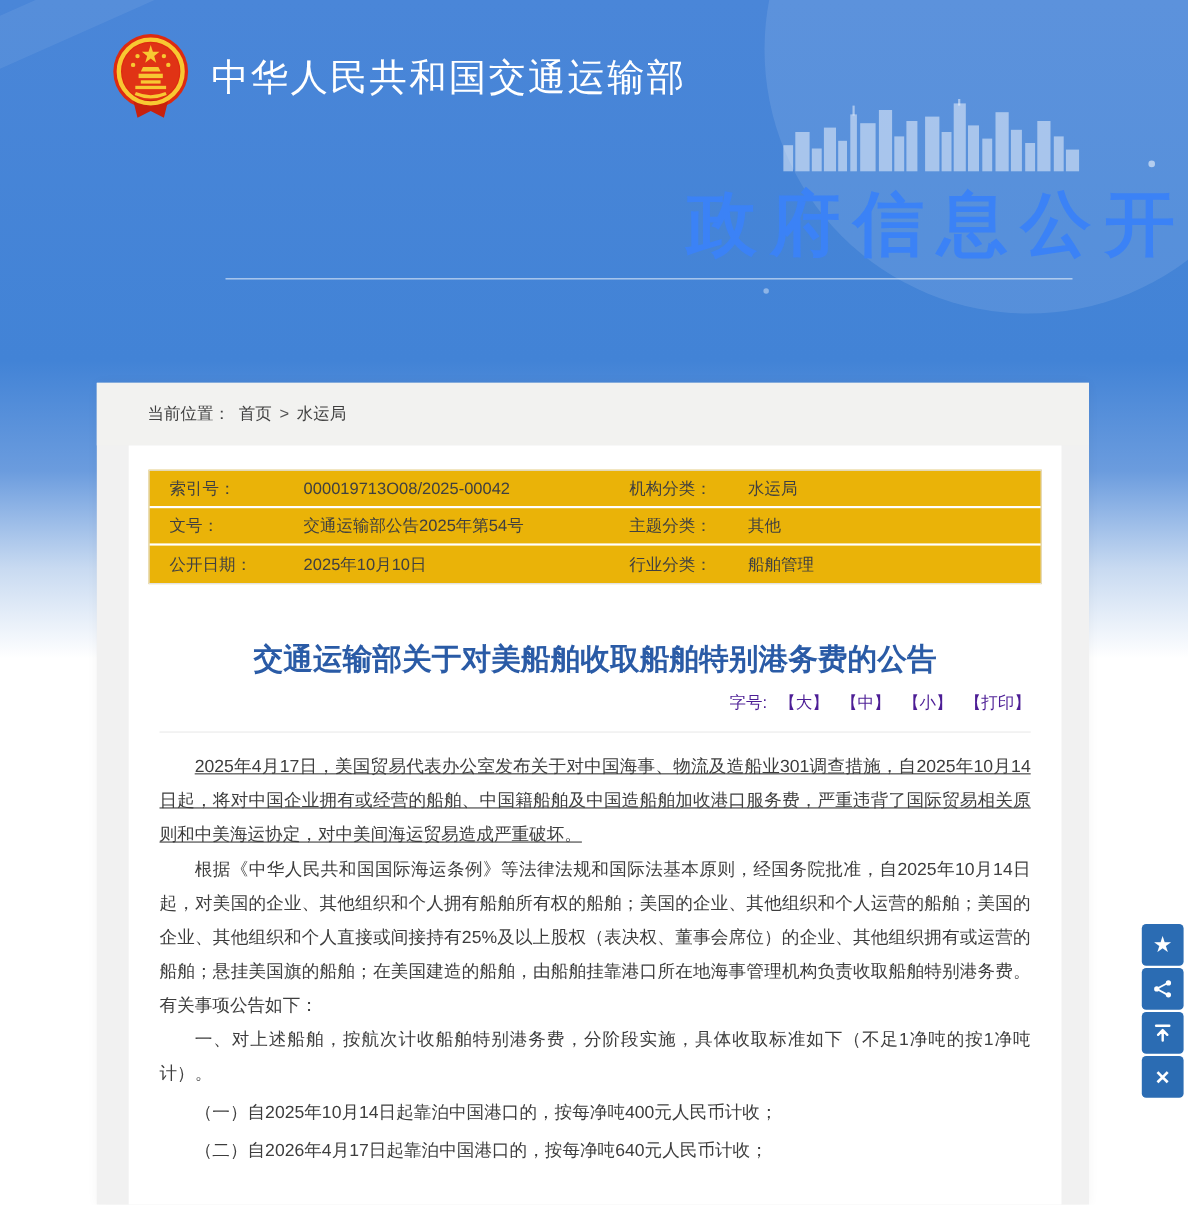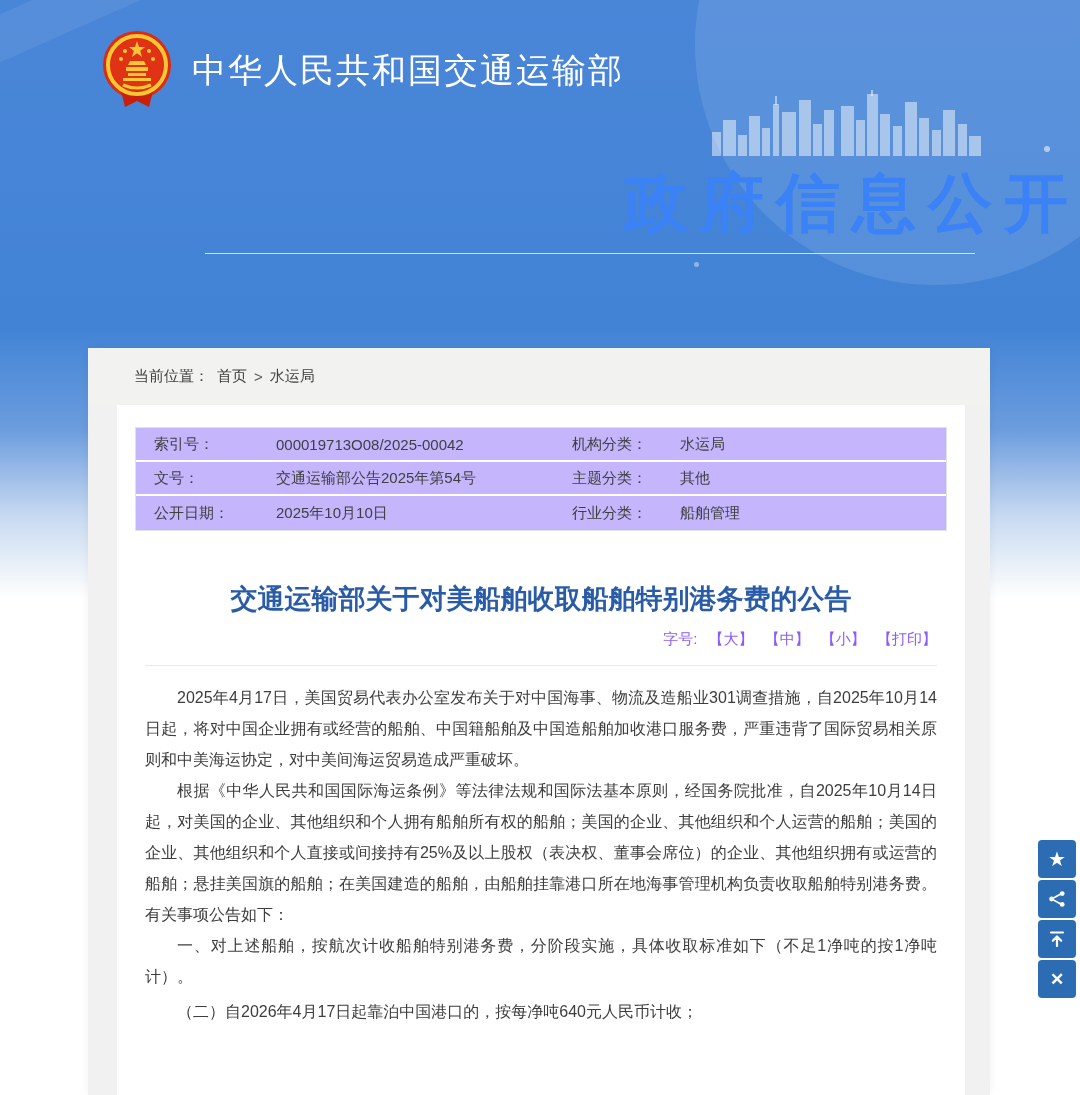--- a/index.html
+++ b/index.html
@@ -53,44 +53,44 @@
   .breadcrumb .bc-link { cursor:pointer; }
   .breadcrumb .bc-sep { margin:0 7px; color:#555; }
   .breadcrumb .bc-label { margin-right:8px; }
 
   .sheet {
     margin:0 25px 0 29px; background:#ffffff; height:690px;
     padding:22px 18px 0;
   }
 
   
-  .meta { border:1px solid #e2e2e2; background:#c4b5fd; }
+  .meta { border:1px solid #e2e2e2; background:#eab308; }
   .meta-row {
     display:grid; grid-template-columns:122px 296px 108px auto;
     align-items:center; height:34px; padding-left:18px;
     border-bottom:2px solid #ffffff; font-size:15px; color:#404040;
   }
   .meta-row:last-child { border-bottom:none; }
 
   
   .article { padding:0 10px; }
   .article-title {
     margin:50px 0 0; text-align:center; font-size:27px; font-weight:bold;
     color:#2a5ba6; line-height:36px;
   }
   .tools {
-    margin-top:13px; text-align:right; font-size:15px; color:#8b5cf6;
+    margin-top:13px; text-align:right; font-size:15px; color:#4c1d95;
     padding-bottom:16px; border-bottom:1px solid #e9e9e9;
   }
   .tools .ctrl { margin-left:7px; cursor:pointer; }
   .body-text p {
     margin:0; font-size:16px; line-height:31px; color:#3d3d3d;
     text-indent:2em; text-align:justify;
   }
-  .body-text p.first { margin-top:16px; }
+  .body-text p.first { margin-top:16px;text-decoration:underline; }
   .body-text p.li { margin-top:4px; }
 
   
   .float-toolbar { position:absolute; left:1038px; top:840px; width:38px; }
   .fbtn {
     width:38px; height:38px; background:#2b6cb3; border-radius:4px;
     margin-bottom:2px; display:flex; align-items:center; justify-content:center;
     color:#ffffff; cursor:pointer;
   }
   .fbtn .glyph { font-size:20px; line-height:1; }
@@ -194,20 +194,21 @@
         <span class="ctrl">【大】</span>
         <span class="ctrl">【中】</span>
         <span class="ctrl">【小】</span>
         <span class="ctrl">【打印】</span>
       </div>
 
       <div class="body-text">
         <p class="first">2025年4月17日，美国贸易代表办公室发布关于对中国海事、物流及造船业301调查措施，自2025年10月14日起，将对中国企业拥有或经营的船舶、中国籍船舶及中国造船舶加收港口服务费，严重违背了国际贸易相关原则和中美海运协定，对中美间海运贸易造成严重破坏。</p>
         <p>根据《中华人民共和国国际海运条例》等法律法规和国际法基本原则，经国务院批准，自2025年10月14日起，对美国的企业、其他组织和个人拥有船舶所有权的船舶；美国的企业、其他组织和个人运营的船舶；美国的企业、其他组织和个人直接或间接持有25%及以上股权（表决权、董事会席位）的企业、其他组织拥有或运营的船舶；悬挂美国旗的船舶；在美国建造的船舶，由船舶挂靠港口所在地海事管理机构负责收取船舶特别港务费。有关事项公告如下：</p>
         <p>一、对上述船舶，按航次计收船舶特别港务费，分阶段实施，具体收取标准如下（不足1净吨的按1净吨计）。</p>
+        <p class="li">（一）自2025年10月14日起靠泊中国港口的，按每净吨400元人民币计收；</p>
         <p class="li">（二）自2026年4月17日起靠泊中国港口的，按每净吨640元人民币计收；</p>
 
       </div>
     </div>
 
   </div>
 </div>
 
 <div class="float-toolbar">
   <div class="fbtn">

